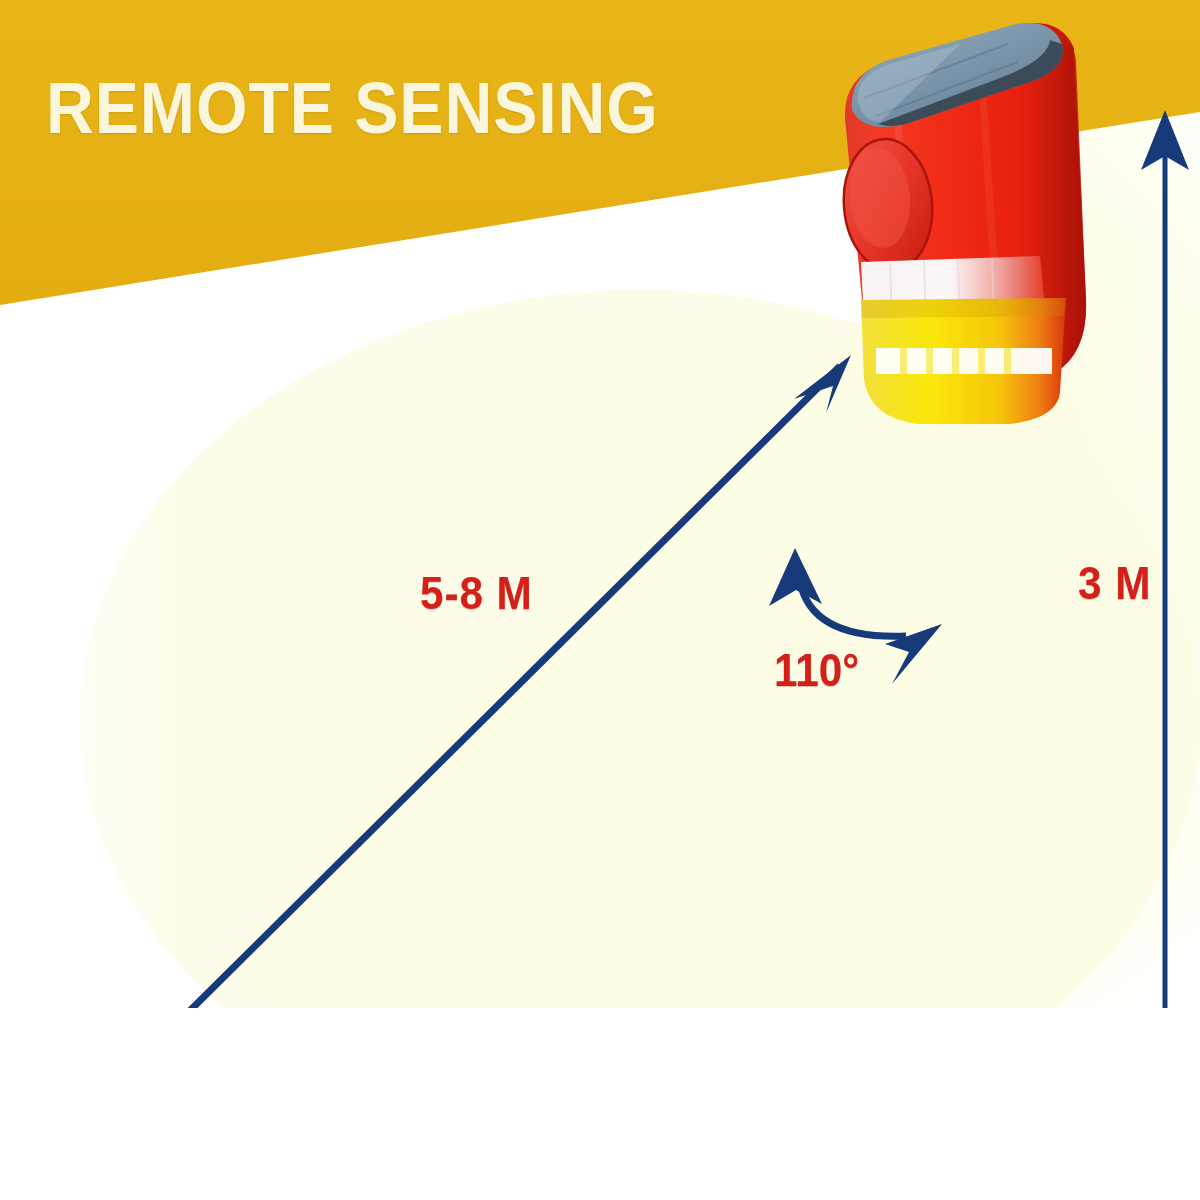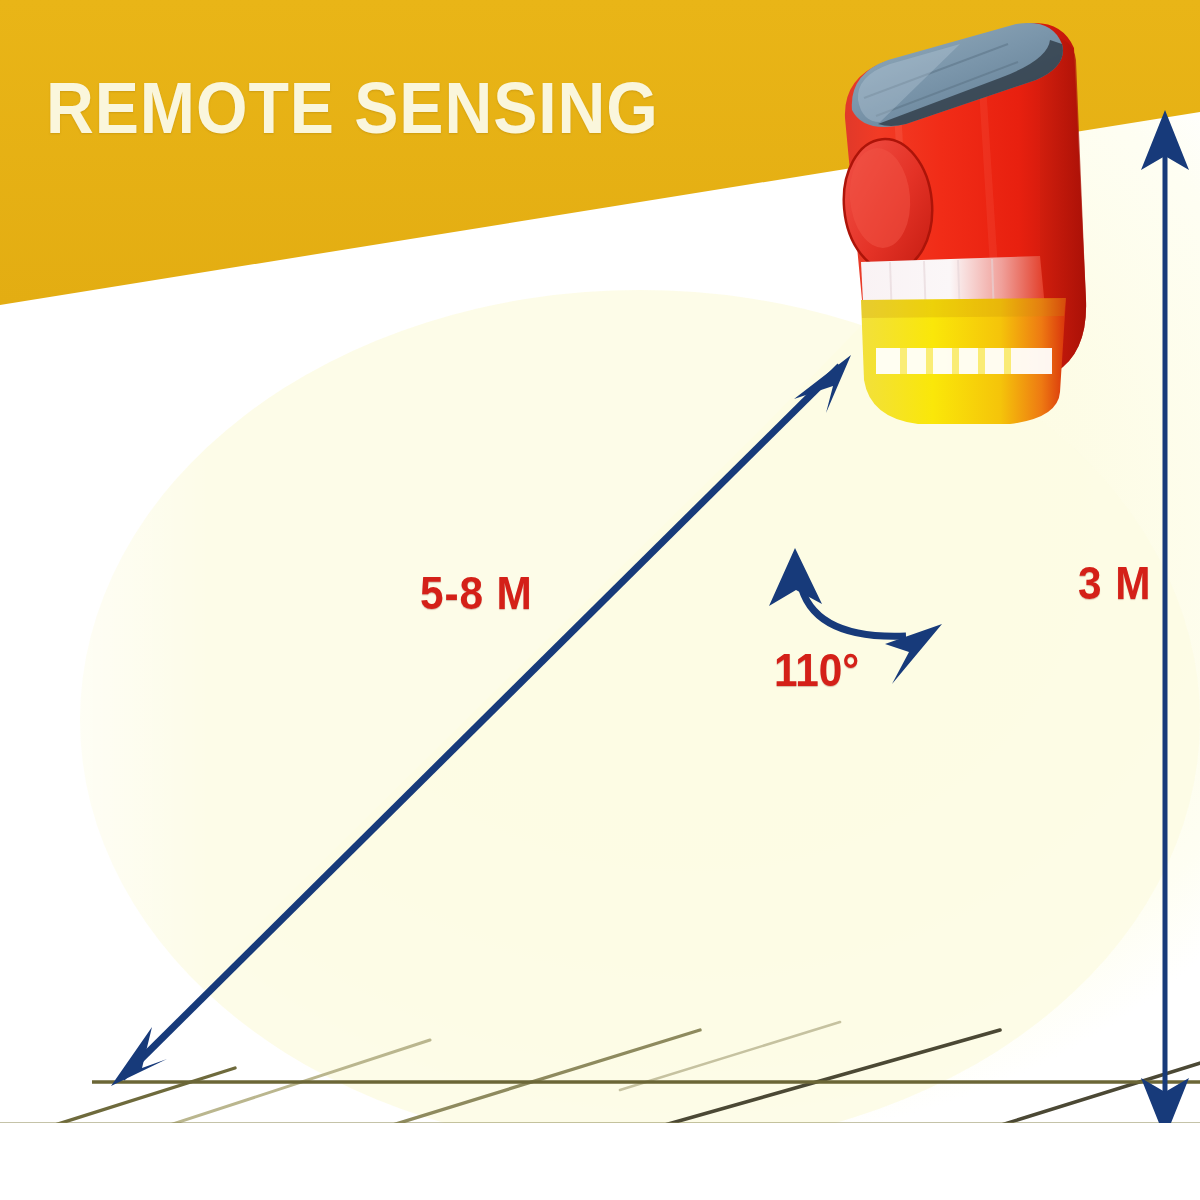--- a/index.html
+++ b/index.html
@@ -1,19 +1,19 @@
 <!DOCTYPE html>
 <html><head>
 <meta charset="utf-8">
 <title>Remote Sensing Infographic</title>
 <style>
   html,body{margin:0;padding:0;background:#ffffff;}
   #stage{
     position:relative;
-    width:1200px;height:1123px;
+    width:1200px;height:1008px;
     overflow:hidden;
     background:#ffffff;
     font-family:"Liberation Sans", sans-serif;
   }
   .svg-layer{position:absolute;left:0;top:0;}
 
   
   #banner-title{
     position:absolute;
     left:46px; top:72px;

